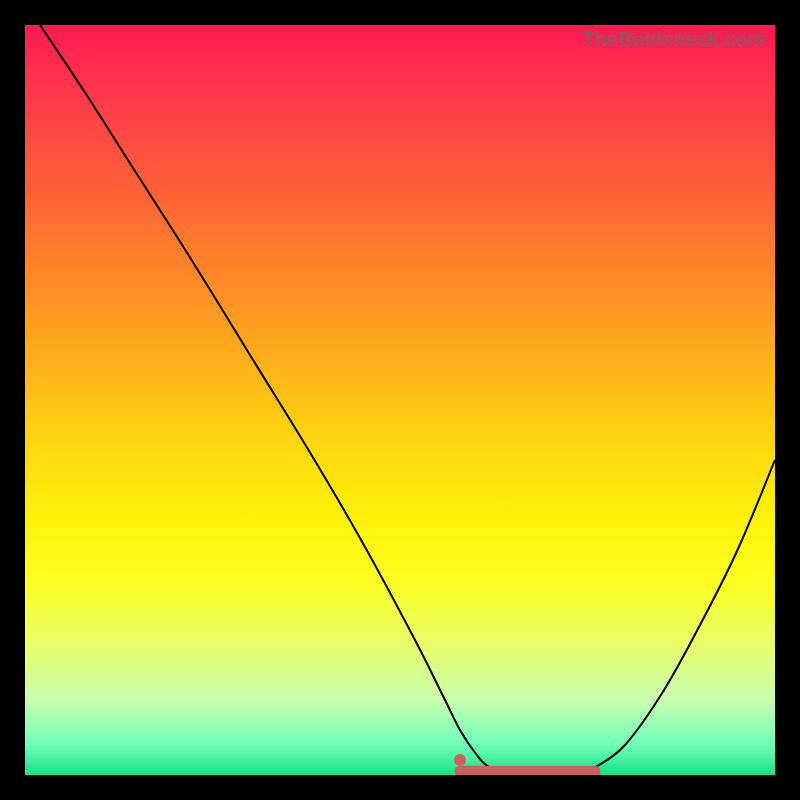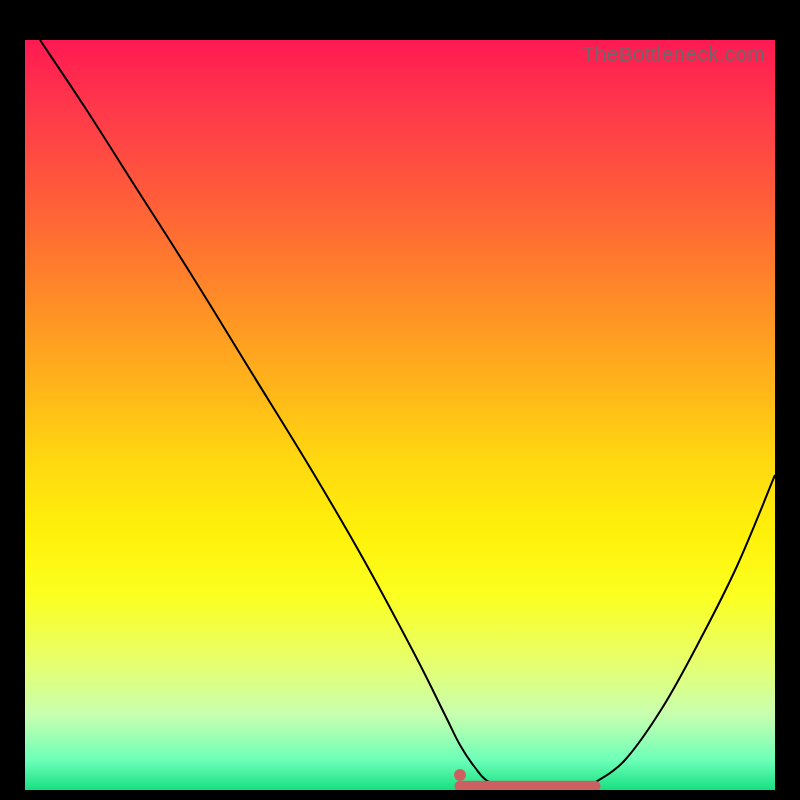--- a/index.html
+++ b/index.html
@@ -6,21 +6,21 @@
   html, body { width: 800px; height: 800px; overflow: hidden; background: #000; }
   .frame {
     position: relative;
     width: 800px;
     height: 800px;
     background: #000;
   }
   .plot-area {
     position: absolute;
     left: 25px;
-    top: 40px;
+    top: 25px;
     width: 750px;
     height: 750px;
     background: linear-gradient(to bottom,
       #ff1a52 0%,
       #ff3b4a 10%,
       #ff6038 22%,
       #ff8a28 34%,
       #ffb41a 46%,
       #ffd810 56%,
       #fff20a 66%,

